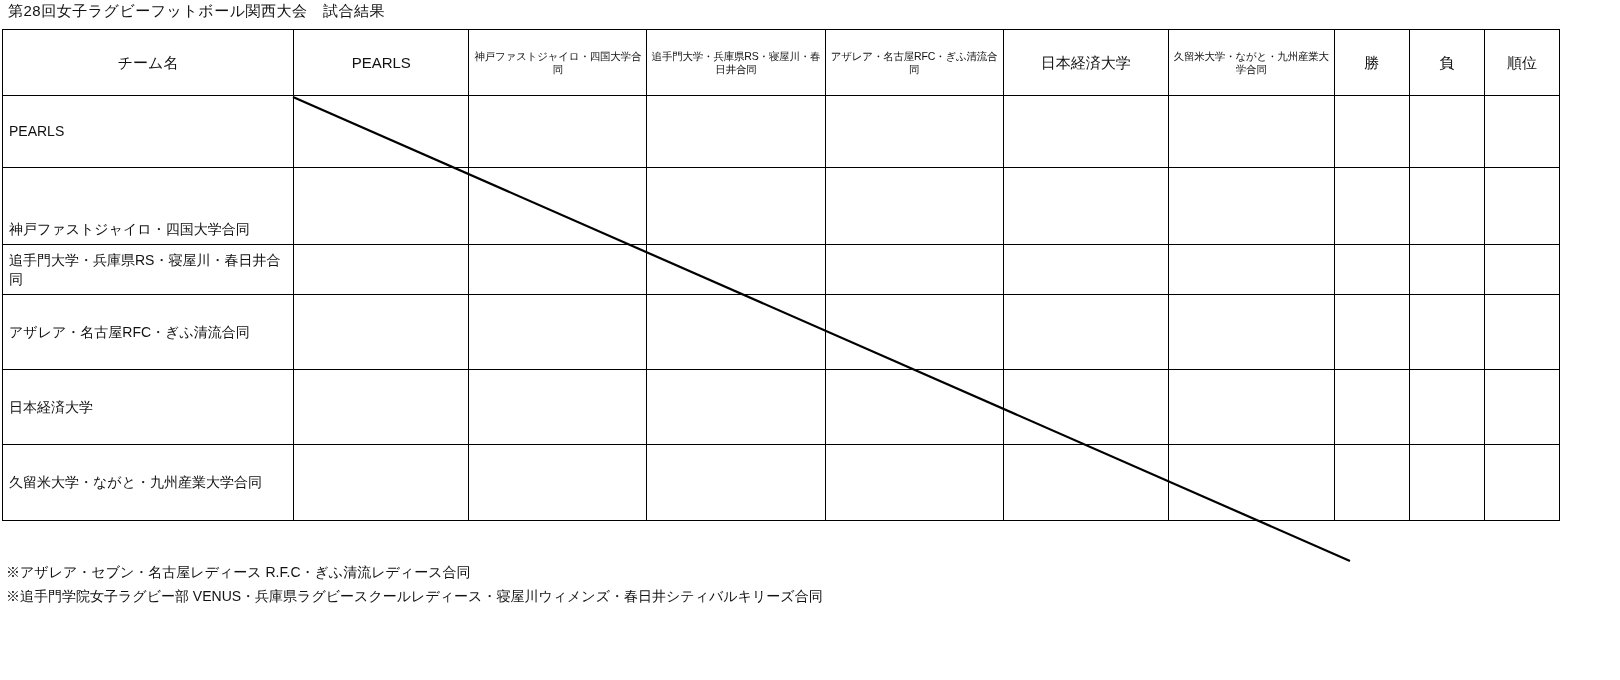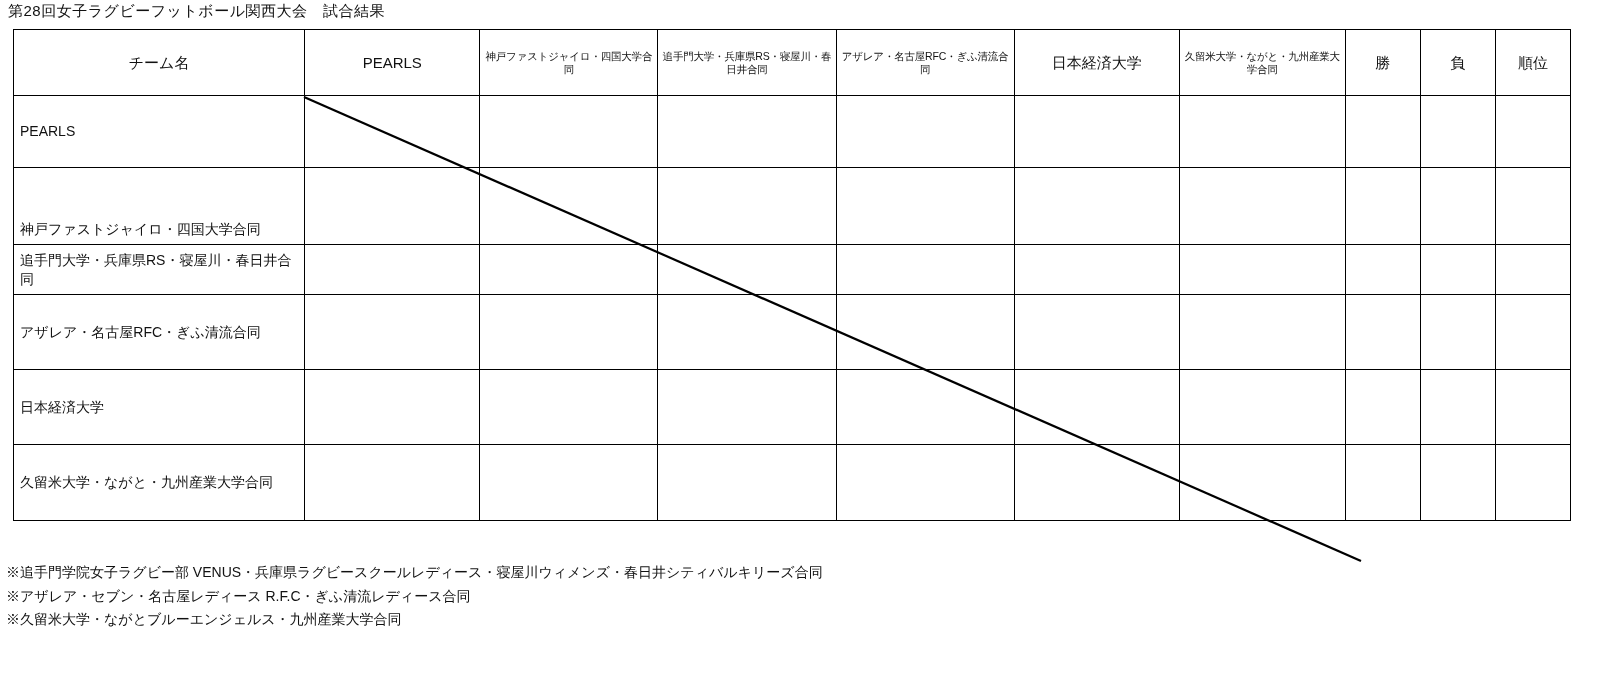--- a/index.html
+++ b/index.html
@@ -27,21 +27,20 @@
     top: 2px;
     font-size: 15px;
     letter-spacing: 0.5px;
     white-space: nowrap;
   }
   .table-wrap {
     position: absolute;
     left: 2px;
     top: 29px;
     width: 1560px;
-    margin-left: 11px;
   }
   table.matrix {
     border-collapse: collapse;
     table-layout: fixed;
     width: 1558px;
     background: #fff;
   }
   table.matrix td, table.matrix th {
     border: 1px solid #000000;
     padding: 0;
@@ -222,18 +221,17 @@
         </tr>
       </tbody>
     </table>
 
     <svg class="diagonal-layer" width="1562" height="540" viewBox="0 0 1562 540">
       <line x1="291" y1="68" x2="1348" y2="532" stroke="#000000" stroke-width="2.2"></line>
     </svg>
   </div>
 
   <div class="notes">
+    <div>※アザレア・セブン・名古屋レディース R.F.C・ぎふ清流レディース合同</div>
     <div>※追手門学院女子ラグビー部 VENUS・兵庫県ラグビースクールレディース・寝屋川ウィメンズ・春日井シティバルキリーズ合同</div>
-    <div>※アザレア・セブン・名古屋レディース R.F.C・ぎふ清流レディース合同</div>
-    <div>※久留米大学・ながとブルーエンジェルス・九州産業大学合同</div>
   </div>
 
 </div>
 
 </body></html>

